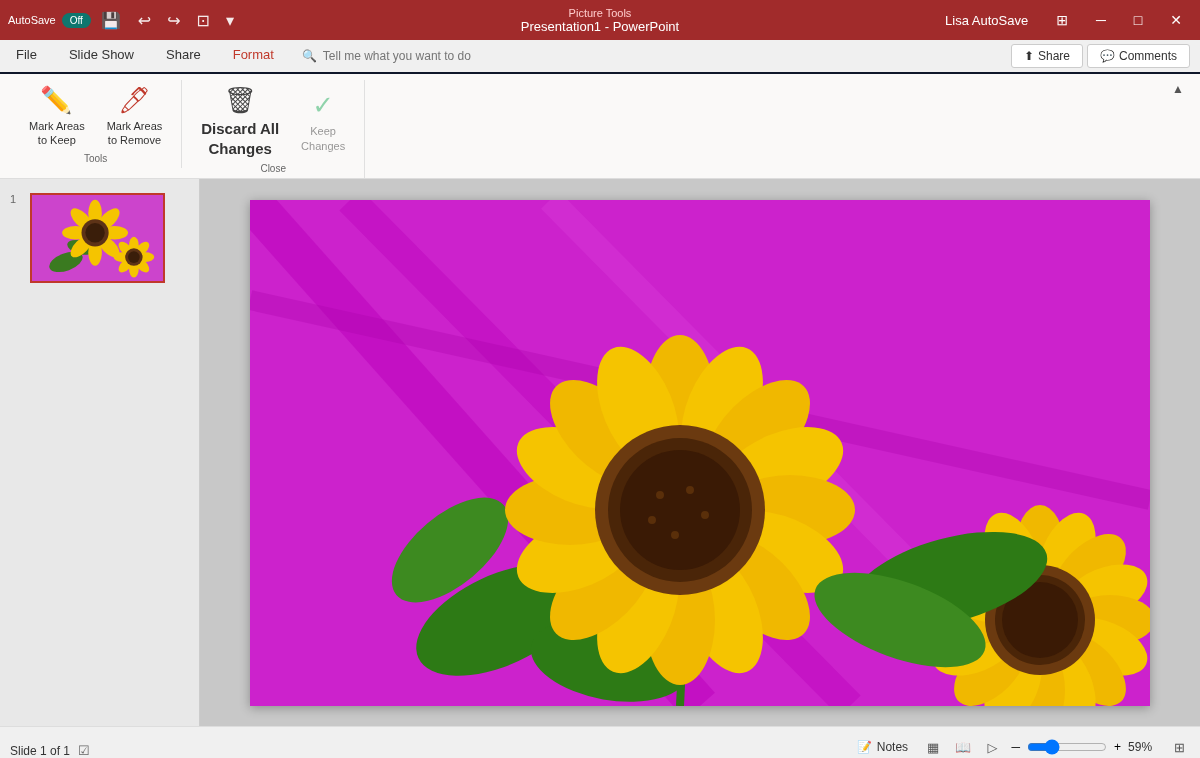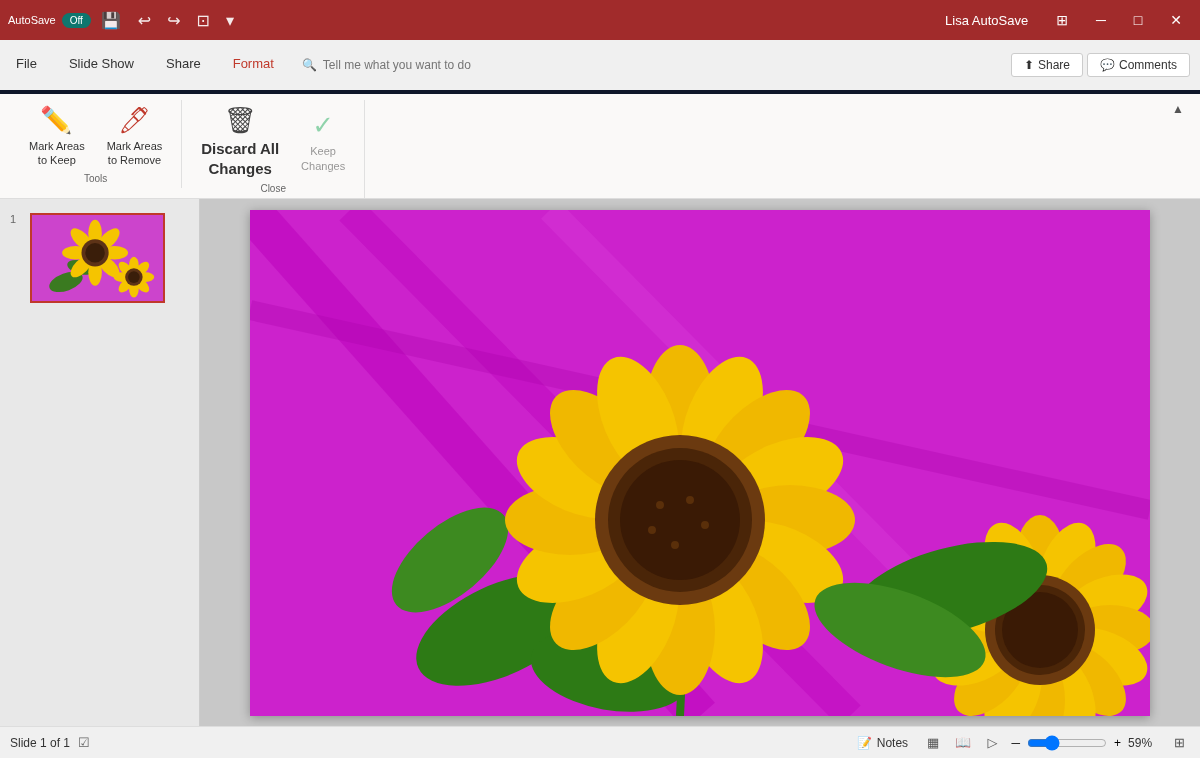--- a/index.html
+++ b/index.html
@@ -16,24 +16,24 @@
       flex-shrink: 0;
     }
     #title-bar .left-section { display: flex; align-items: center; gap: 6px; flex: 1; }
     .title-icon-btn { background: none; border: none; color: white; font-size: 16px; cursor: pointer; padding: 3px 5px; opacity: 0.9; }
     #user-section { display: flex; align-items: center; gap: 8px; }
     .window-btn { background: none; border: none; color: white; font-size: 14px; cursor: pointer; padding: 4px 10px; }
 
     
     #tab-bar {
       background: #f0f0f0;
-      height: 54px;
+      height: 34px;
       display: flex;
       align-items: stretch;
-      border-bottom: 4px solid #0f172a;
+      border-bottom: 2px solid #0f172a;
       flex-shrink: 0;
     }
     .tab-item {
       padding: 0 16px;
       display: flex;
       align-items: center;
       cursor: pointer;
       font-size: 13px;
       color: #333;
       border-bottom: 3px solid transparent;
@@ -162,21 +162,21 @@
       width: 100%;
       height: 100%;
     }
 
     
     #status-bar {
       height: 32px;
       background: #f0f0f0;
       border-top: 1px solid #ddd;
       display: flex;
-      align-items: center;
+      align-items: flex-end;
       padding: 0 10px;
       flex-shrink: 0;
     }
     #slide-info { font-size: 12px; color: #333; flex: 1; display: flex; align-items: center; gap: 8px; }
     #status-right { display: flex; align-items: center; gap: 6px; }
     .status-btn { background: none; border: none; cursor: pointer; padding: 3px 5px; font-size: 13px; color: #555; }
     #notes-btn { display: flex; align-items: center; gap: 4px; cursor: pointer; padding: 4px 8px; font-size: 12px; color: #333; }
     #zoom-control { display: flex; align-items: center; gap: 4px; }
     #zoom-slider { width: 80px; }
     #zoom-level { font-size: 12px; color: #333; min-width: 35px; }
@@ -188,20 +188,24 @@
   <div class="left-section">
     <span style="font-size:11px;color:white;text-align:center;">AutoSave</span>
     <button style="background:#0f766e;border-radius:10px;padding:2px 8px;font-size:10px;color:white;border:none;cursor:pointer;">
       <span>Off</span>
     </button>
     <button class="title-icon-btn">💾</button>
     <button class="title-icon-btn">↩</button>
     <button class="title-icon-btn">↪</button>
     <button class="title-icon-btn">⊡</button>
     <button class="title-icon-btn">▾</button>
+  </div>
+  <div style="position:absolute;left:50%;transform:translateX(-50%);display:flex;flex-direction:column;align-items:center;">
+    <span style="font-size:11px;color:#ffcccc;">Picture Tools</span>
+    <span style="font-size:13px;color:white;">Presentation1 - PowerPoint</span>
   </div>
   <div id="user-section">
     <span style="font-size:13px;color:white;margin-right:10px;">Lisa AutoSave</span>
     <button class="window-btn">⊞</button>
     <button class="window-btn">─</button>
     <button class="window-btn">□</button>
     <button class="window-btn" id="close-btn">✕</button>
   </div>
 </div>
 

